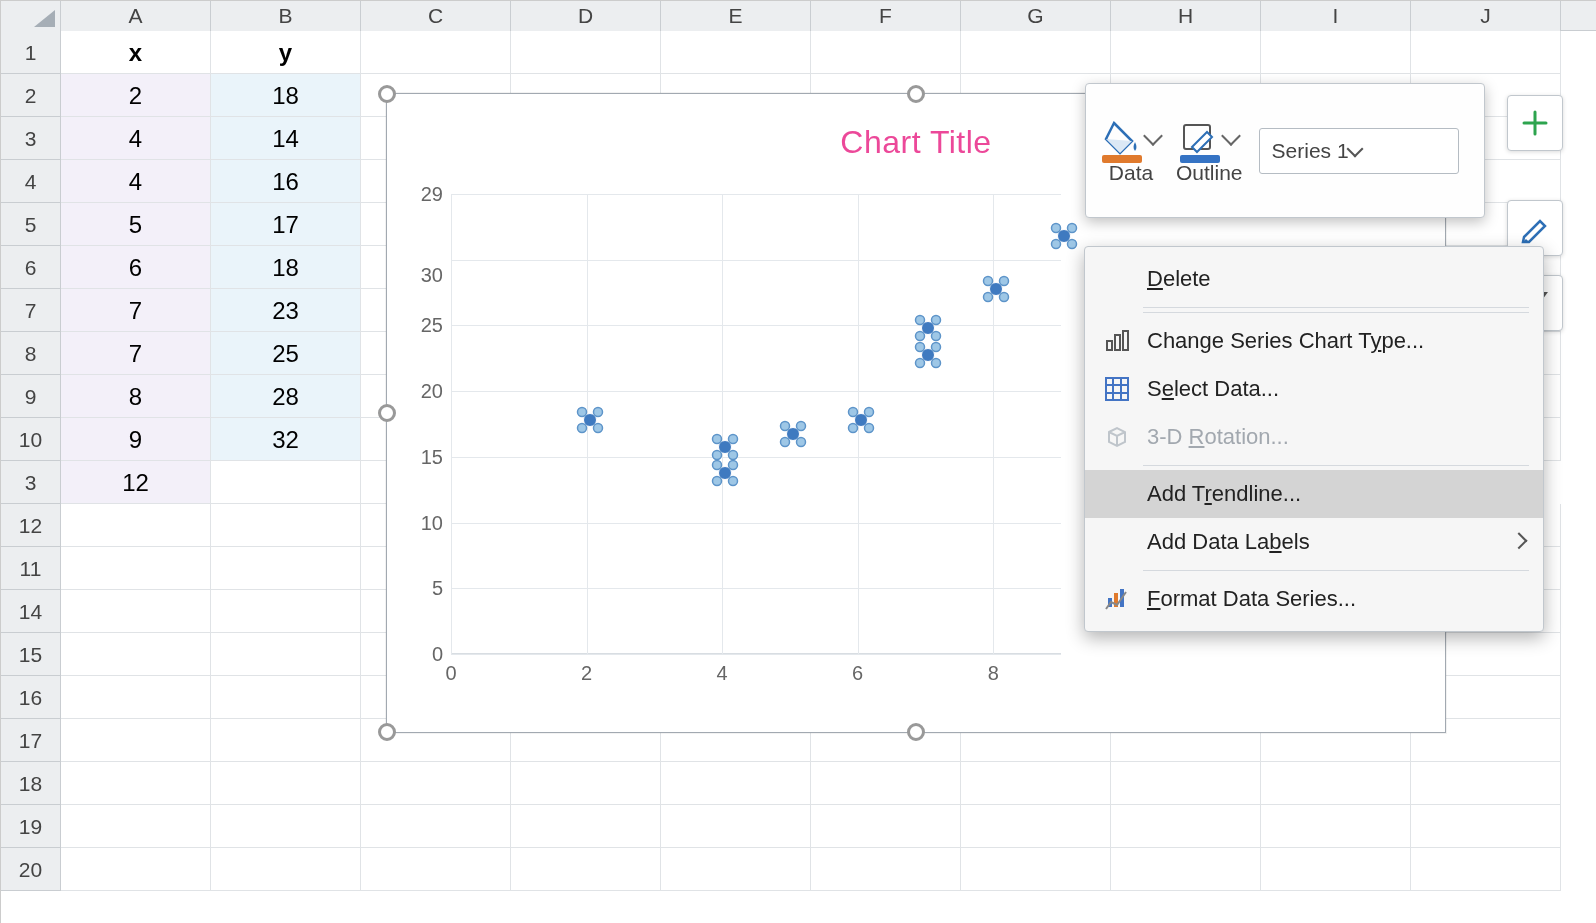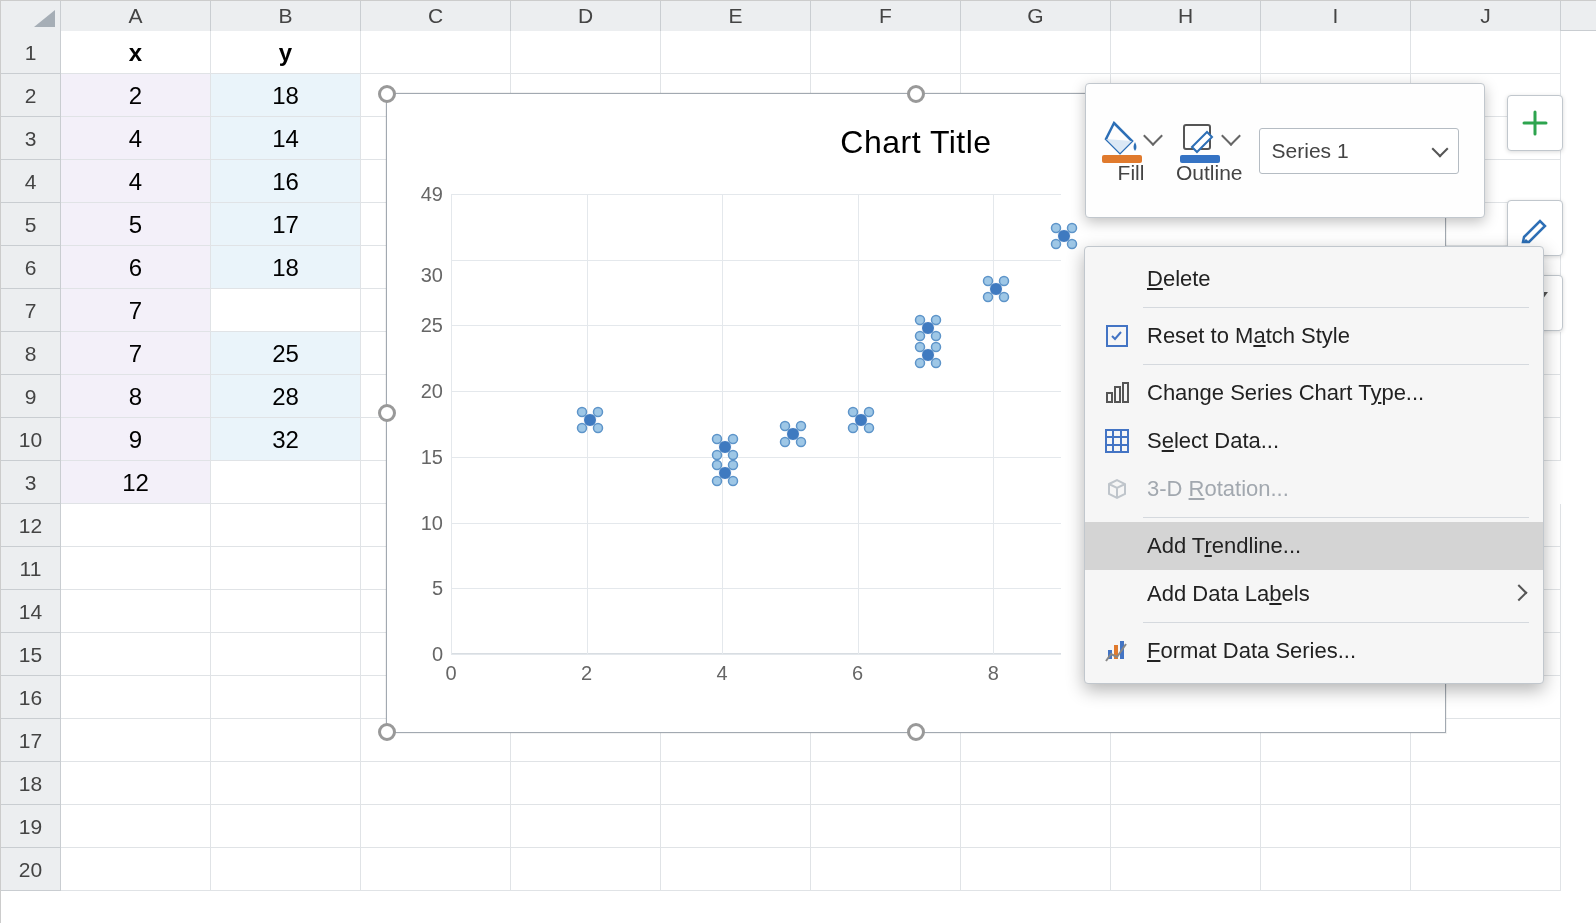--- a/index.html
+++ b/index.html
@@ -82,21 +82,21 @@
     width: 1060px; height: 640px;
     background: #fff;
     border: 1px solid #a2a9b1;
     box-shadow: 0 0 0 1px rgba(0,0,0,0.05);
   }
   .chart-title {
     position: absolute;
     top: 30px; left: 0; right: 0;
     text-align: center;
     font-size: 32px;
-    color: #000000;
+    color: #ec4899;
     letter-spacing: 0.5px;
   }
   .sel-handle {
     position: absolute;
     width: 18px; height: 18px;
     border: 3px solid #999;
     border-radius: 50%;
     background: #fff;
   }
   .plot {
@@ -151,21 +151,21 @@
   .mt-bar {
     position:absolute;
     height:8px; border-radius:2px;
     left:0; right:0; bottom:-6px;
   }
   .series-select {
     height:46px; width:200px;
     border:1px solid #b5bcc3;
     border-radius:3px;
     background:#fff;
-    display:flex; align-items:center; justify-content:space-between;
+    display:flex; align-items:center; justify-content:flex-start;
     padding:0 12px;
     font-size:21px;
     color:#444;
     margin-left:4px;
   }
   
   .ctx-menu {
     position:absolute;
     left:1084px; top:246px;
     width:460px;
@@ -302,20 +302,21 @@
       <div class="cell"></div>
       <div class="cell"></div>
       <div class="cell"></div>
       <div class="cell"></div>
       <div class="cell"></div>
       <div class="cell"></div>
     </div>
     <div class="row">
       <div class="rowhead">7</div>
       <div class="cell selx">7</div>
+      <div class="cell sely">23</div>
       <div class="cell"></div>
       <div class="cell"></div>
       <div class="cell"></div>
       <div class="cell"></div>
       <div class="cell"></div>
       <div class="cell"></div>
       <div class="cell"></div>
       <div class="cell"></div>
     </div>
     <div class="row">
@@ -517,21 +518,21 @@
       <div class="ytick" style="top: 328.571px; left: -48px;">10</div>
       <div class="gridh" style="top: 262.857px;"></div>
       <div class="ytick" style="top: 262.857px; left: -48px;">15</div>
       <div class="gridh" style="top: 197.143px;"></div>
       <div class="ytick" style="top: 197.143px; left: -48px;">20</div>
       <div class="gridh" style="top: 131.429px;"></div>
       <div class="ytick" style="top: 131.429px; left: -48px;">25</div>
       <div class="gridh" style="top: 65.7143px;"></div>
       <div class="ytick" style="top: 81px; left: -48px;">30</div>
       <div class="gridh" style="top: 0px;"></div>
-      <div class="ytick" style="top: 0px; left: -48px;">49</div>
+      <div class="ytick" style="top: 0px; left: -48px;">29</div>
       <div class="pt" style="left: 135.556px; top: 223.429px;">
         <svg width="30" height="30" viewBox="0 0 30 30">
     <circle cx="15" cy="15" r="6.5" fill="#3f7ac0" stroke="#fff" stroke-width="1"></circle>
     <circle cx="7" cy="7" r="4.5" fill="#9ec7e6" stroke="#5d94c9" stroke-width="1.5"></circle>
     <circle cx="23" cy="7" r="4.5" fill="#9ec7e6" stroke="#5d94c9" stroke-width="1.5"></circle>
     <circle cx="7" cy="23" r="4.5" fill="#9ec7e6" stroke="#5d94c9" stroke-width="1.5"></circle>
     <circle cx="23" cy="23" r="4.5" fill="#9ec7e6" stroke="#5d94c9" stroke-width="1.5"></circle>
   </svg>
       </div>
       <div class="pt" style="left: 271.111px; top: 276px;">
@@ -641,21 +642,21 @@
       <div class="ico">
         <svg width="40" height="40" viewBox="0 0 40 40">
           <path d="M12 6 L30 24 L18 36 L4 22 Z" fill="none" stroke="#2d6fb6" stroke-width="2.5"></path>
           <path d="M4 22 L30 24 L18 36 Z" fill="#dbe8f5"></path>
           <path d="M33 25 q3 6 0 9 q-3 -3 0 -9" fill="#2d6fb6"></path>
         </svg>
         <div class="mt-bar" style="background:#e07a2d"></div>
       </div>
       <div class="mt-dd"></div>
     </div>
-    <span>Fill</span>
+    <span>Data</span>
   </div>
   <div class="mt-btn">
     <div style="display:flex; align-items:flex-end;">
       <div class="ico">
         <svg width="40" height="40" viewBox="0 0 40 40">
           <rect x="4" y="8" width="26" height="24" rx="2" fill="none" stroke="#555" stroke-width="2"></rect>
           <path d="M12 30 L27 15 L32 20 L17 35 Z" fill="#fff" stroke="#2d6fb6" stroke-width="2"></path>
         </svg>
         <div class="mt-bar" style="background:#3573c4"></div>
       </div>
@@ -668,29 +669,20 @@
     <span style="width:12px;height:12px;border-right:2px solid #555;border-bottom:2px solid #555;transform:rotate(45deg);margin-bottom:4px"></span>
   </div>
 </div>
 
 <div class="ctx-menu">
   <div class="ctx-item">
     <span class="ctx-icon"></span>
     <span><span class="underline">D</span><span>elete</span></span>
   </div>
   <div class="ctx-sep"></div>
-  <div class="ctx-item">
-    <span class="ctx-icon">
-      <svg width="26" height="26" viewBox="0 0 26 26">
-          <rect x="3" y="3" width="20" height="20" fill="none" stroke="#4374c4" stroke-width="2"></rect>
-          <path d="M8 13 l3 3 l6 -7" fill="none" stroke="#4374c4" stroke-width="2"></path>
-        </svg>
-    </span>
-    <span>Reset to M<span class="underline">a</span>tch Style</span>
-  </div>
   <div class="ctx-sep"></div>
   <div class="ctx-item">
     <span class="ctx-icon">
       <svg width="26" height="26" viewBox="0 0 26 26">
           <rect x="3" y="13" width="5" height="9" fill="none" stroke="#555" stroke-width="2"></rect>
           <rect x="11" y="7" width="5" height="15" fill="none" stroke="#555" stroke-width="2"></rect>
           <rect x="19" y="3" width="5" height="19" fill="none" stroke="#555" stroke-width="2"></rect>
         </svg>
     </span>
     <span>Change Series Chart T<span class="underline">y</span>pe...</span>

